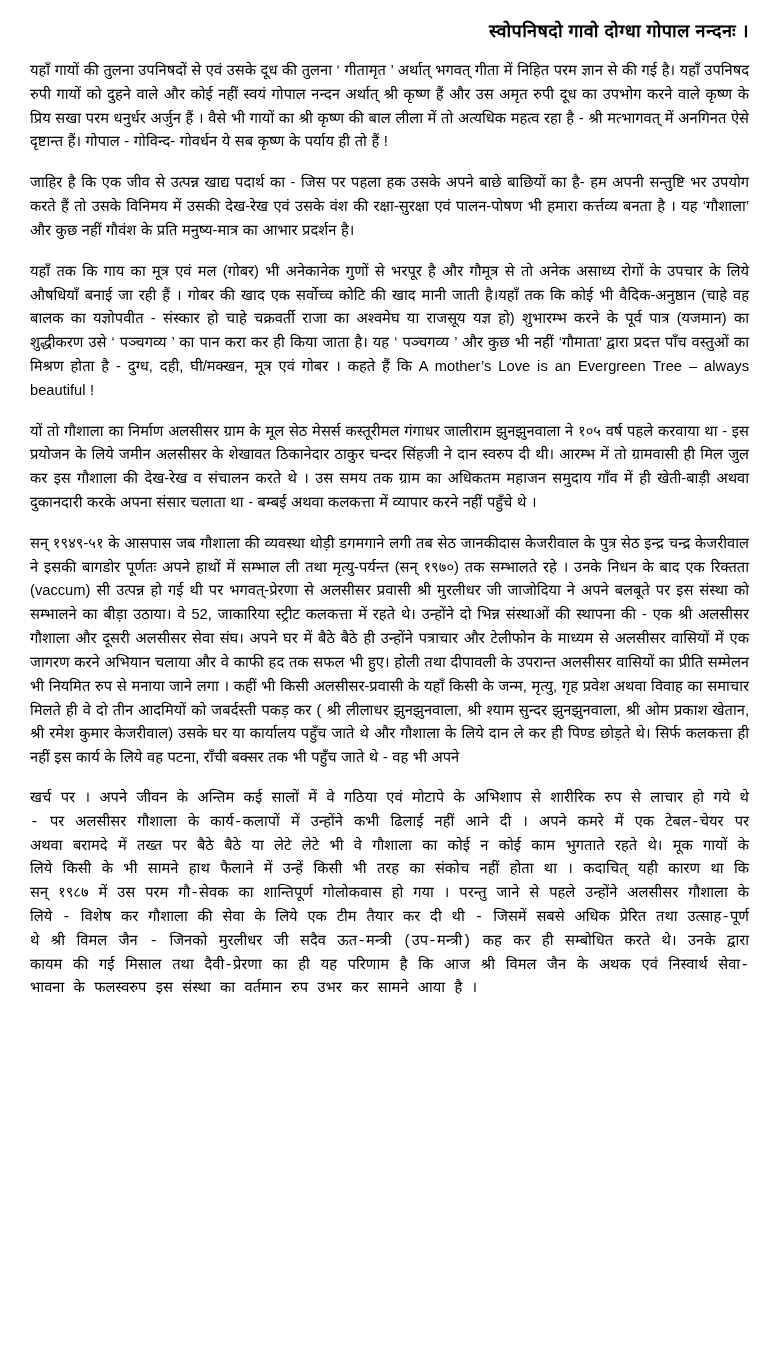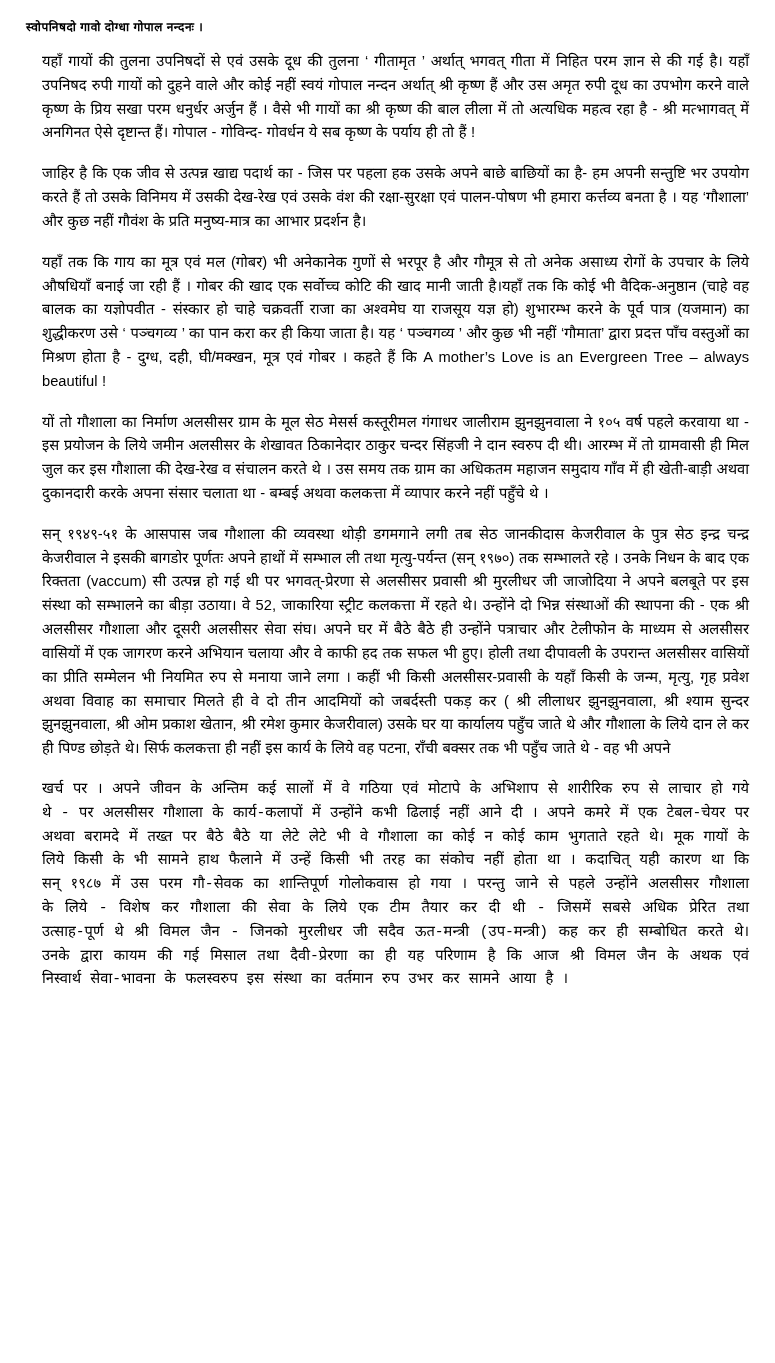--- a/index.html
+++ b/index.html
@@ -12,34 +12,34 @@
     min-height: 1363px;
     font-family: "Liberation Sans", "DejaVu Sans", sans-serif;
     color: #000000;
   }
   .page {
     width: 775px;
     box-sizing: border-box;
     padding: 18px 26px 20px 26px;
   }
   .verse {
-    text-align: left;
+    text-align: right;
     font-weight: bold;
-    font-size: 12px;
+    font-size: 18px;
     letter-spacing: 0.5px;
     line-height: 1.5;
   }
   .verse-line-1 { margin-bottom: 14px; }
   .verse-line-2 { margin-bottom: 18px; }
   p.body-para {
     font-size: 14.7px;
     line-height: 1.62;
     text-align: justify;
     text-justify: inter-word;
-    margin: 0 0 17px 16px;
+    margin: 0 0 17px 4px;
     word-spacing: 0.5px;
   }
   p.body-para:last-child { margin-bottom: 0; font-family: Liberation Mono, monospace; }
 </style>
 </head>
 <body>
 
 <div class="page">
 
   <div class="verse verse-line-1">स्वोपनिषदो गावो दोग्धा गोपाल नन्दनः ।</div>

